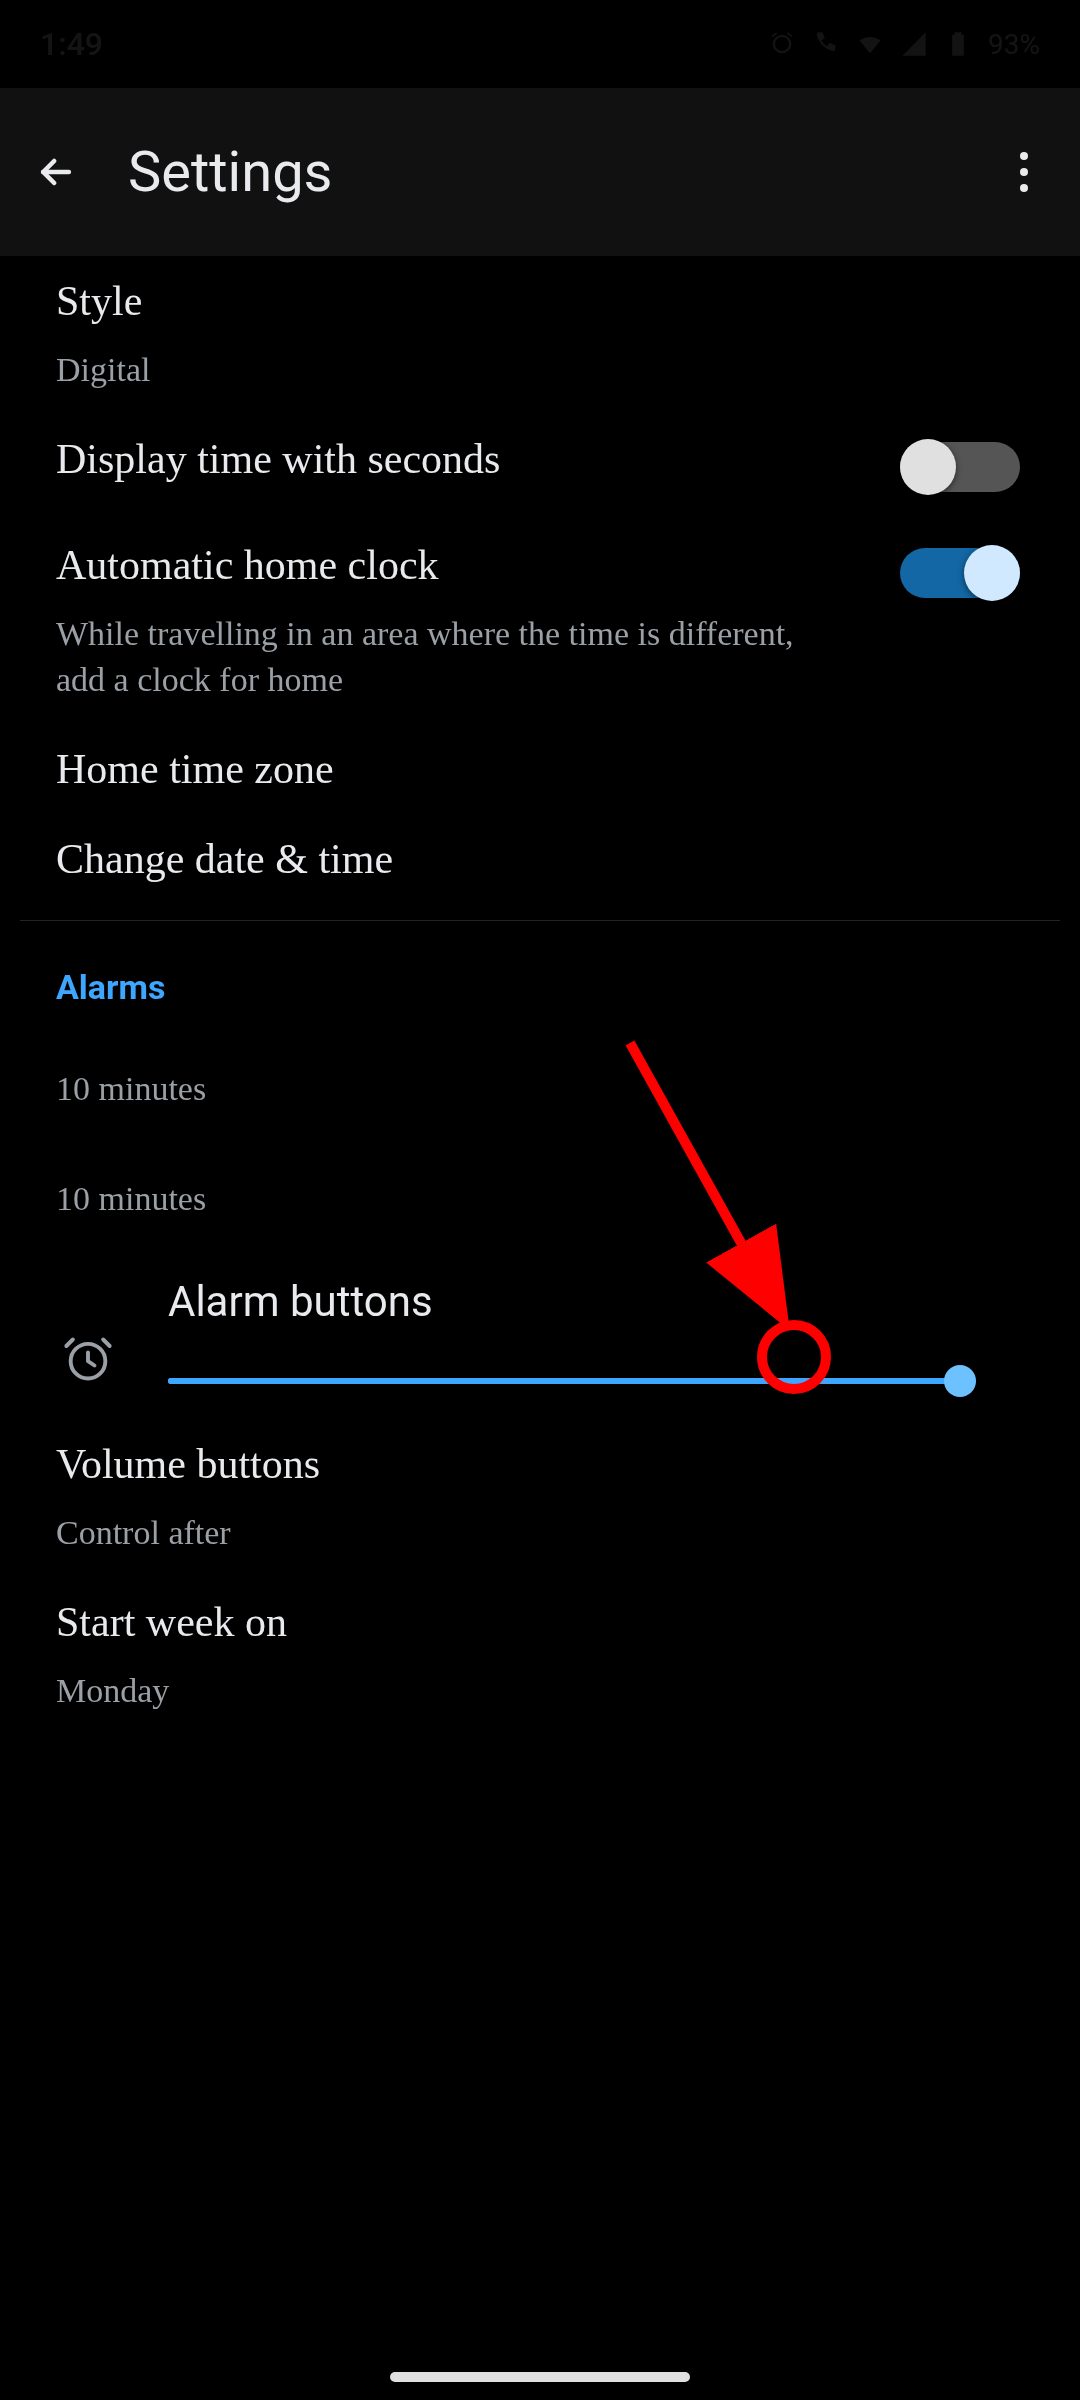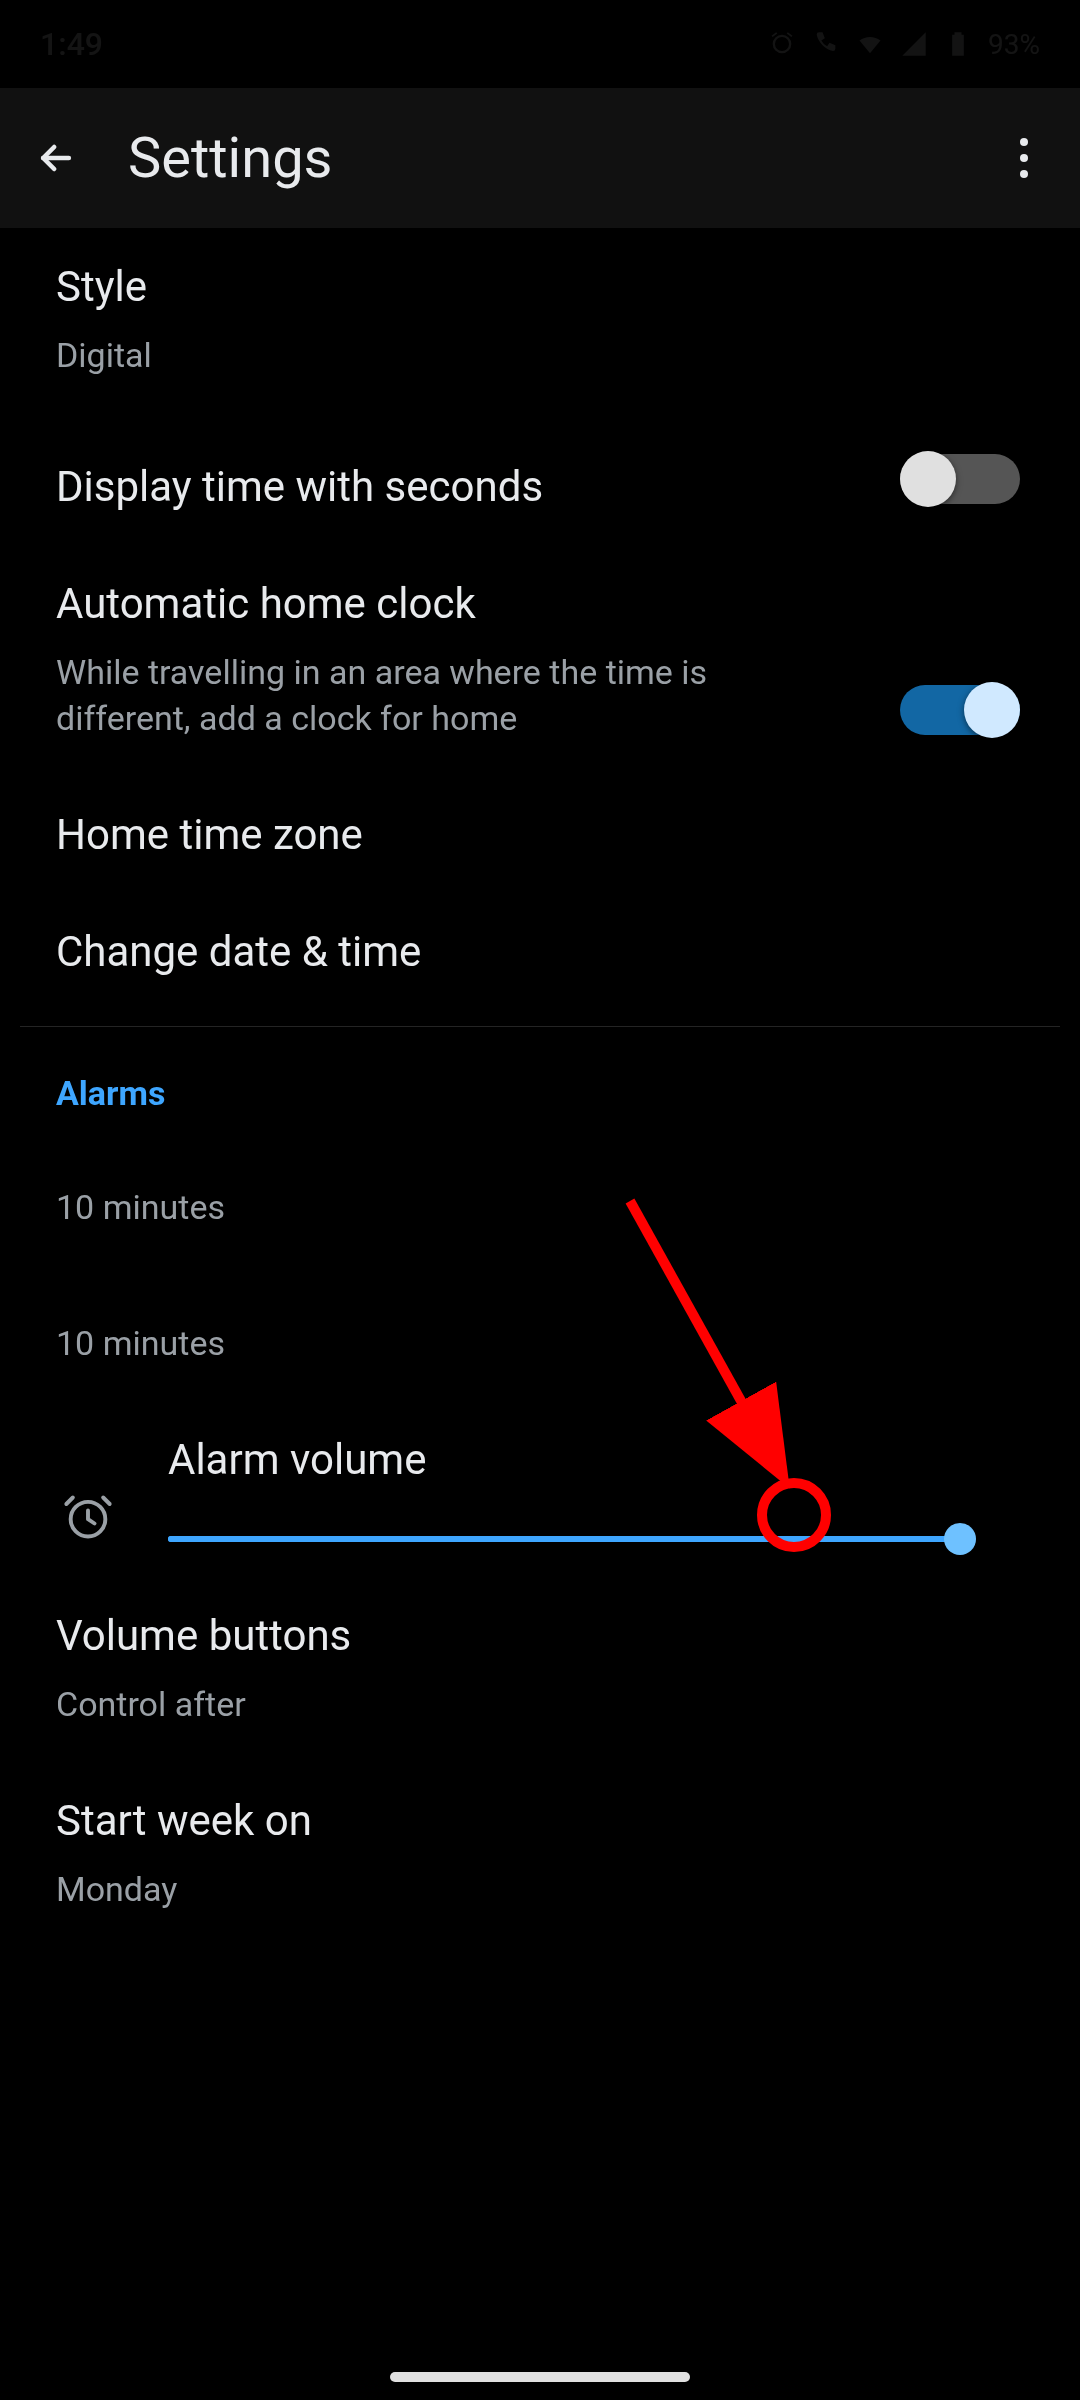--- a/index.html
+++ b/index.html
@@ -47,21 +47,21 @@
     align-items: center;
   }
   .status-icon {
     width: 28px; height: 28px;
     display: inline-block;
   }
   .status-icon.faded { opacity: 0.08; }
 
   
   .toolbar {
-    height: 140px;
+    height: 168px;
     display: flex;
     align-items: center;
     padding: 0 32px;
     gap: 48px;
     background: rgba(48,48,48,0.35);
   }
   .toolbar .back {
     width: 48px; height: 48px;
     display: flex; align-items: center; justify-content: center;
     color: var(--text-primary);
@@ -79,23 +79,24 @@
     color: var(--text-primary);
   }
   .menu .dot { width: 8px; height: 8px; background: var(--text-primary); border-radius: 50%; }
 
   
   .content {
     padding-bottom: 200px;
   }
   .row {
     display: flex;
-    align-items: flex-end;
-    padding: 34px 56px;
+    align-items: flex-start;
+    padding: 21px 56px;
     gap: 32px;
+    font-family: Liberation Serif, serif;
   }
   .row .textcol {
     flex: 1;
   }
   .row .title-text {
     font-size: 42px;
     color: var(--text-primary);
   }
   .row .subtitle-text {
     font-size: 34px;
@@ -332,21 +333,21 @@
       <span class="alarm-icon">
         <svg viewBox="0 0 24 24" width="52" height="52" fill="none" stroke="currentColor" stroke-width="1.8" stroke-linecap="round" stroke-linejoin="round">
           <circle cx="12" cy="13" r="8"></circle>
           <path d="M12 9v4l3 2"></path>
           <path d="M5 3 2 6"></path>
           <path d="M19 3l3 3"></path>
         </svg>
       </span>
     </div>
     <div class="slider-col">
-      <div class="slider-label">Alarm volume</div>
+      <div class="slider-label">Alarm buttons</div>
       <div class="slider-track" style="max-width:800px;">
         <div class="slider-fill"></div>
         <div class="slider-knob"></div>
       </div>
 
       <div class="annot-circle" style="left:757px; top:77px;"></div>
 
       <svg class="annot-arrow" style="left:600px; top:-220px; width:260px; height:320px;" viewBox="0 0 260 320">
         <defs>
           <marker id="arrowhead" markerWidth="12" markerHeight="12" refX="8" refY="4" orient="auto">

